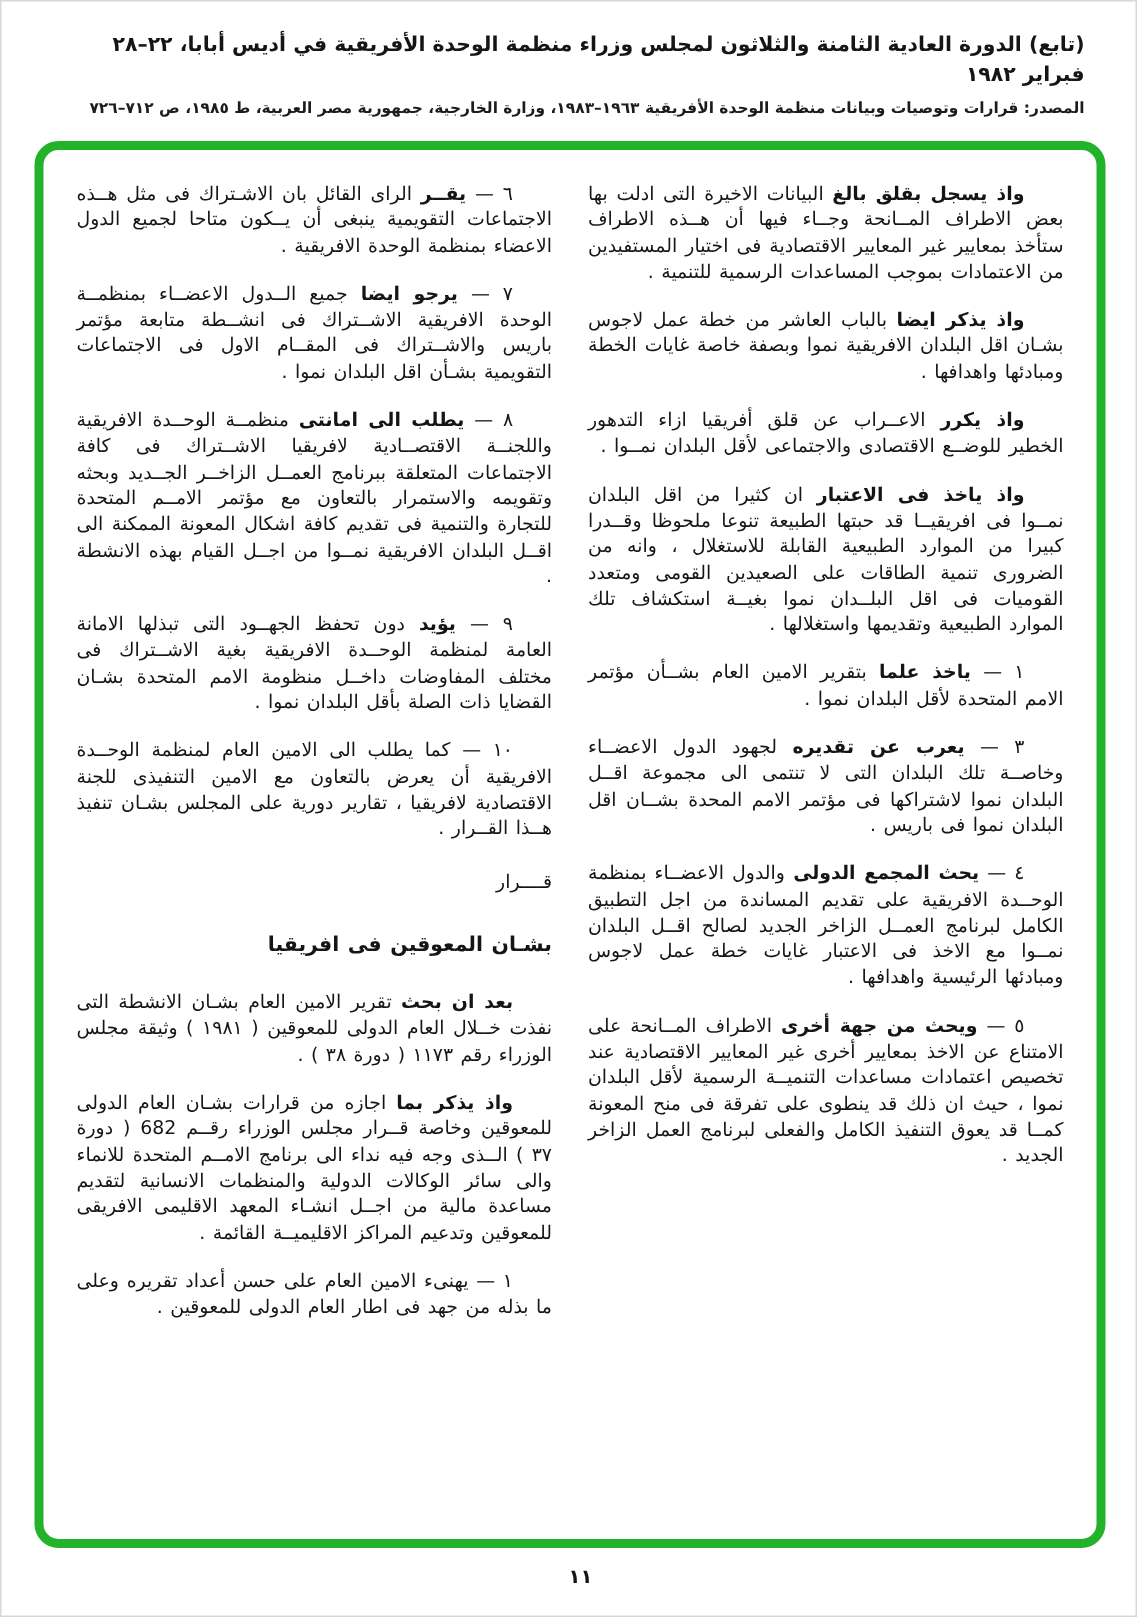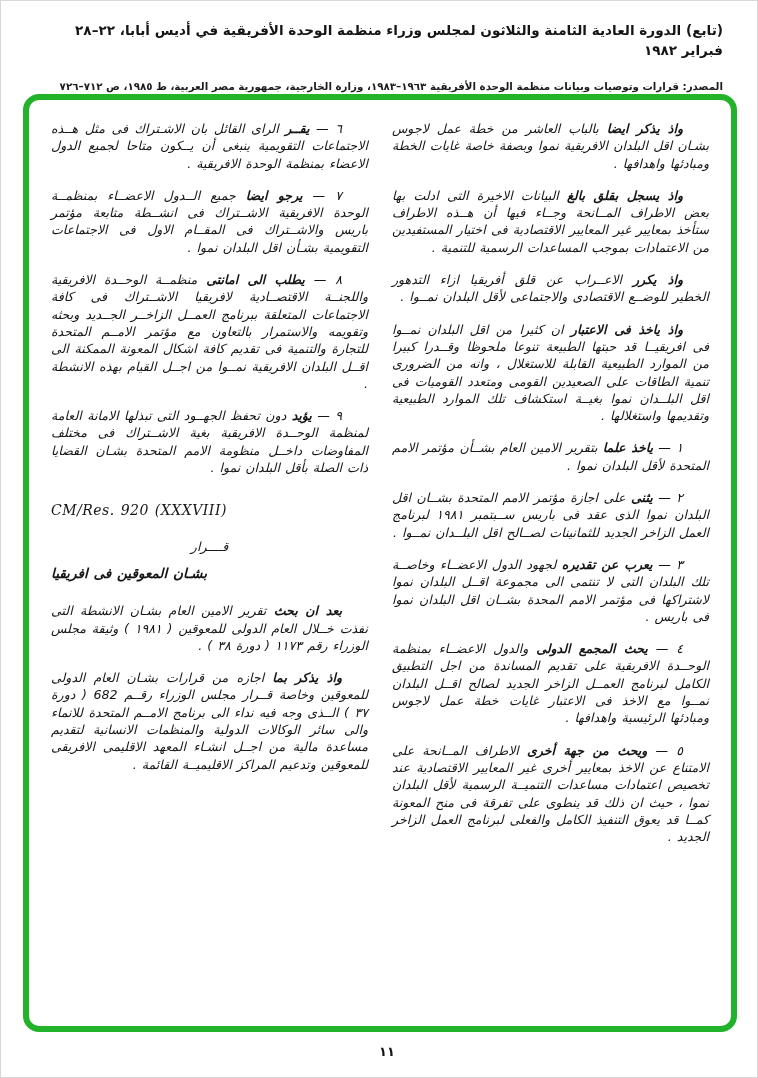--- a/index.html
+++ b/index.html
@@ -23,21 +23,21 @@
   }
   .header .title{
     font-size:13.6px;
     font-weight:bold;
     line-height:1.45;
     letter-spacing:0;
   }
   .header .source{
     font-size:10.3px;
     font-weight:bold;
-    margin-top:20px;
+    margin-top:6px;
     text-align:right;
     color:#1c1c1c;
   }
   
   .frame{
     position:absolute;
     left:22px;top:93px;
     width:714px;height:938px;
     box-sizing:border-box;
     border:6px solid #22b32b;
@@ -51,46 +51,44 @@
     gap:24px;
     padding:20px 22px 10px 22px;
     box-sizing:border-box;
     height:100%;
   }
   .col{
     width:50%;
     font-size:12.6px;
     line-height:17.3px;
     text-align:justify;
-    font-style:italic;
   }
   .para{
     margin:0 0 15px 0;
     text-indent:26px;
     word-spacing:1px;
   }
   .para b{font-weight:bold;}
   
   .cm-ref{
     direction:ltr;
     text-align:left;
     font-family:"DejaVu Serif",serif;
     font-size:14px;
     margin:26px 0 4px 0;
     text-indent:0;
     letter-spacing:.5px;
   }
   .res-kind{
-    text-align:center;
     font-size:12.6px;
-    margin:18px 0 10px 0;
+    margin:18px 0 26px 0;
     text-indent:0;
   }
   .res-title{
-    text-align:left;
+    text-align:right;
     font-size:13.6px;
     font-weight:bold;
     margin:0 0 20px 0;
     text-indent:0;
   }
   
   .pagenum{
     position:absolute;
     left:16px;right:0;
     bottom:18px;
@@ -107,43 +105,43 @@
 
   <div class="header">
     <div class="title">(تابع) الدورة العادية الثامنة والثلاثون لمجلس وزراء منظمة الوحدة الأفريقية في أديس أبابا، ٢٢–٢٨ فبراير ١٩٨٢</div>
     <div class="source">المصدر: قرارات وتوصيات وبيانات منظمة الوحدة الأفريقية ١٩٦٣–١٩٨٣، وزارة الخارجية، جمهورية مصر العربية، ط ١٩٨٥، ص ٧١٢–٧٢٦</div>
   </div>
 
   <div class="frame">
     <div class="cols">
 
       <div class="col">
+        <p class="para"><span></span><b>واذ يسجل بقلق بالغ</b><span> البيانات الاخيرة التى ادلت بها بعض الاطراف المــانحة وجــاء فيها أن هــذه الاطراف ستأخذ بمعايير غير المعايير الاقتصادية فى اختيار المستفيدين من الاعتمادات بموجب المساعدات الرسمية للتنمية .</span></p>
         <p class="para"><span></span><b>واذ يذكر ايضا</b><span> بالباب العاشر من خطة عمل لاجوس بشـان اقل البلدان الافريقية نموا وبصفة خاصة غايات الخطة ومبادئها واهدافها .</span></p>
-        <p class="para"><span></span><b>واذ يسجل بقلق بالغ</b><span> البيانات الاخيرة التى ادلت بها بعض الاطراف المــانحة وجــاء فيها أن هــذه الاطراف ستأخذ بمعايير غير المعايير الاقتصادية فى اختيار المستفيدين من الاعتمادات بموجب المساعدات الرسمية للتنمية .</span></p>
         <p class="para"><span></span><b>واذ يكرر</b><span> الاعــراب عن قلق أفريقيا ازاء التدهور الخطير للوضــع الاقتصادى والاجتماعى لأقل البلدان نمــوا .</span></p>
         <p class="para"><span></span><b>واذ ياخذ فى الاعتبار</b><span> ان كثيرا من اقل البلدان نمــوا فى افريقيــا قد حبتها الطبيعة تنوعا ملحوظا وقــدرا كبيرا من الموارد الطبيعية القابلة للاستغلال ، وانه من الضرورى تنمية الطاقات على الصعيدين القومى ومتعدد القوميات فى اقل البلــدان نموا بغيــة استكشاف تلك الموارد الطبيعية وتقديمها واستغلالها .</span></p>
         <p class="para"><span>١ — </span><b>ياخذ علما</b><span> بتقرير الامين العام بشــأن مؤتمر الامم المتحدة لأقل البلدان نموا .</span></p>
-        <p class="para"><span>٢ — </span><b>يثنى</b><span> على اجازة مؤتمر الامم المتحدة بشــان اقل البلدان نموا الذى عقد فى باريس ســبتمبر ١٩٨١ لبرنامج العمل الزاخر الجديد للثمانينات لصــالح اقل البلــدان نمــوا .</span></p>
         <p class="para"><span>٣ — </span><b>يعرب عن تقديره</b><span> لجهود الدول الاعضــاء وخاصــة تلك البلدان التى لا تنتمى الى مجموعة اقــل البلدان نموا لاشتراكها فى مؤتمر الامم المحدة بشــان اقل البلدان نموا فى باريس .</span></p>
         <p class="para"><span>٤ — </span><b>يحث المجمع الدولى</b><span> والدول الاعضــاء بمنظمة الوحــدة الافريقية على تقديم المساندة من اجل التطبيق الكامل لبرنامج العمــل الزاخر الجديد لصالح اقــل البلدان نمــوا مع الاخذ فى الاعتبار غايات خطة عمل لاجوس ومبادئها الرئيسية واهدافها .</span></p>
         <p class="para"><span>٥ — </span><b>ويحث من جهة أخرى</b><span> الاطراف المــانحة على الامتناع عن الاخذ بمعايير أخرى غير المعايير الاقتصادية عند تخصيص اعتمادات مساعدات التنميــة الرسمية لأقل البلدان نموا ، حيث ان ذلك قد ينطوى على تفرقة فى منح المعونة كمــا قد يعوق التنفيذ الكامل والفعلى لبرنامج العمل الزاخر الجديد .</span></p>
       </div>
 
       <div class="col">
         <p class="para"><span>٦ — </span><b>يقــر</b><span> الراى القائل بان الاشـتراك فى مثل هــذه الاجتماعات التقويمية ينبغى أن يــكون متاحا لجميع الدول الاعضاء بمنظمة الوحدة الافريقية .</span></p>
         <p class="para"><span>٧ — </span><b>يرجو ايضا</b><span> جميع الــدول الاعضــاء بمنظمــة الوحدة الافريقية الاشــتراك فى انشــطة متابعة مؤتمر باريس والاشــتراك فى المقــام الاول فى الاجتماعات التقويمية بشـأن اقل البلدان نموا .</span></p>
         <p class="para"><span>٨ — </span><b>يطلب الى امانتى</b><span> منظمــة الوحــدة الافريقية واللجنــة الاقتصــادية لافريقيا الاشــتراك فى كافة الاجتماعات المتعلقة ببرنامج العمــل الزاخــر الجــديد وبحثه وتقويمه والاستمرار بالتعاون مع مؤتمر الامــم المتحدة للتجارة والتنمية فى تقديم كافة اشكال المعونة الممكنة الى اقــل البلدان الافريقية نمــوا من اجــل القيام بهذه الانشطة .</span></p>
         <p class="para"><span>٩ — </span><b>يؤيد</b><span> دون تحفظ الجهــود التى تبذلها الامانة العامة لمنظمة الوحــدة الافريقية بغية الاشــتراك فى مختلف المفاوضات داخــل منظومة الامم المتحدة بشـان القضايا ذات الصلة بأقل البلدان نموا .</span></p>
+        <p class="para"><span>١٠ — </span><b></b><span>كما يطلب الى الامين العام لمنظمة الوحــدة الافريقية أن يعرض بالتعاون مع الامين التنفيذى للجنة الاقتصادية لافريقيا ، تقارير دورية على المجلس بشـان تنفيذ هــذا القــرار .</span></p>
 
-        <p class="para cm-ref">CM/Res. 920 (XXXVIII)</p>
         <p class="para res-kind">قــــرار</p>
         <p class="para res-title">بشـان المعوقين فى افريقيا</p>
 
         <p class="para"><span></span><b>بعد ان بحث</b><span> تقرير الامين العام بشـان الانشطة التى نفذت خــلال العام الدولى للمعوقين ( ١٩٨١ ) وثيقة مجلس الوزراء رقم ١١٧٣ ( دورة ٣٨ ) .</span></p>
         <p class="para"><span></span><b>واذ يذكر بما</b><span> اجازه من قرارات بشـان العام الدولى للمعوقين وخاصة قــرار مجلس الوزراء رقــم 682 ( دورة ٣٧ ) الــذى وجه فيه نداء الى برنامج الامــم المتحدة للانماء والى سائر الوكالات الدولية والمنظمات الانسانية لتقديم مساعدة مالية من اجــل انشـاء المعهد الاقليمى الافريقى للمعوقين وتدعيم المراكز الاقليميــة القائمة .</span></p>
+        <p class="para"><span>١ — </span><b></b><span>يهنىء الامين العام على حسن أعداد تقريره وعلى ما بذله من جهد فى اطار العام الدولى للمعوقين .</span></p>
       </div>
 
     </div>
   </div>
 
   <div class="pagenum">١١</div>
 
 </div>
 
 </body></html>

